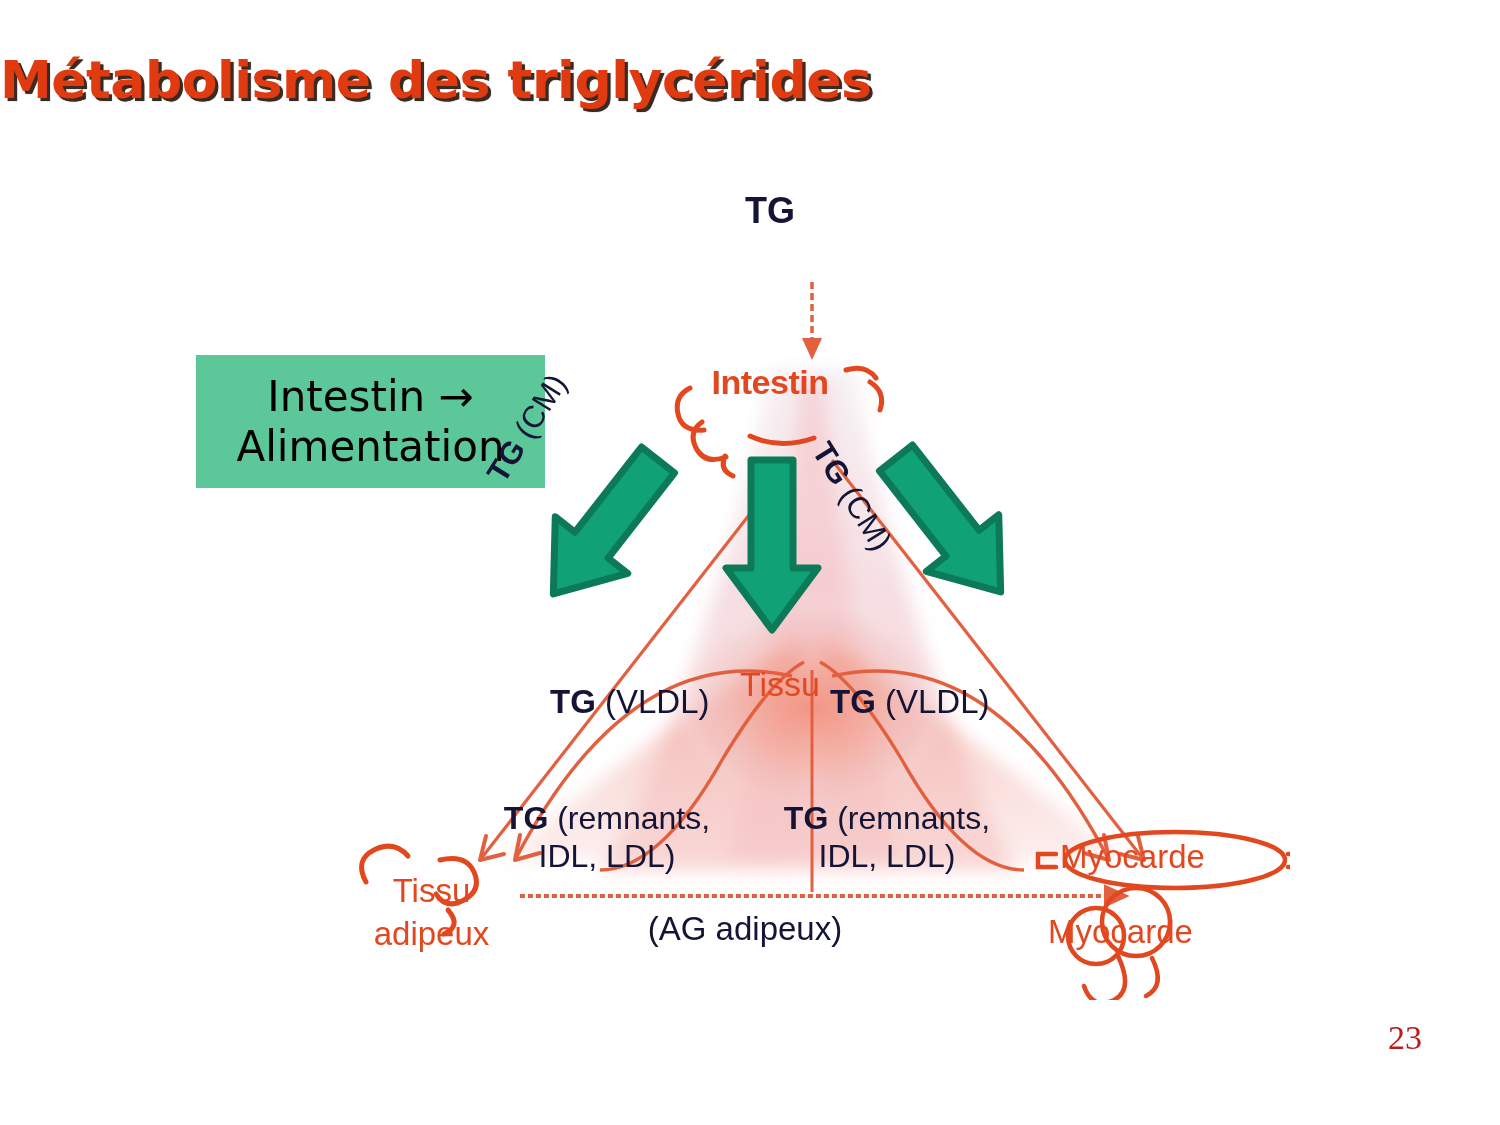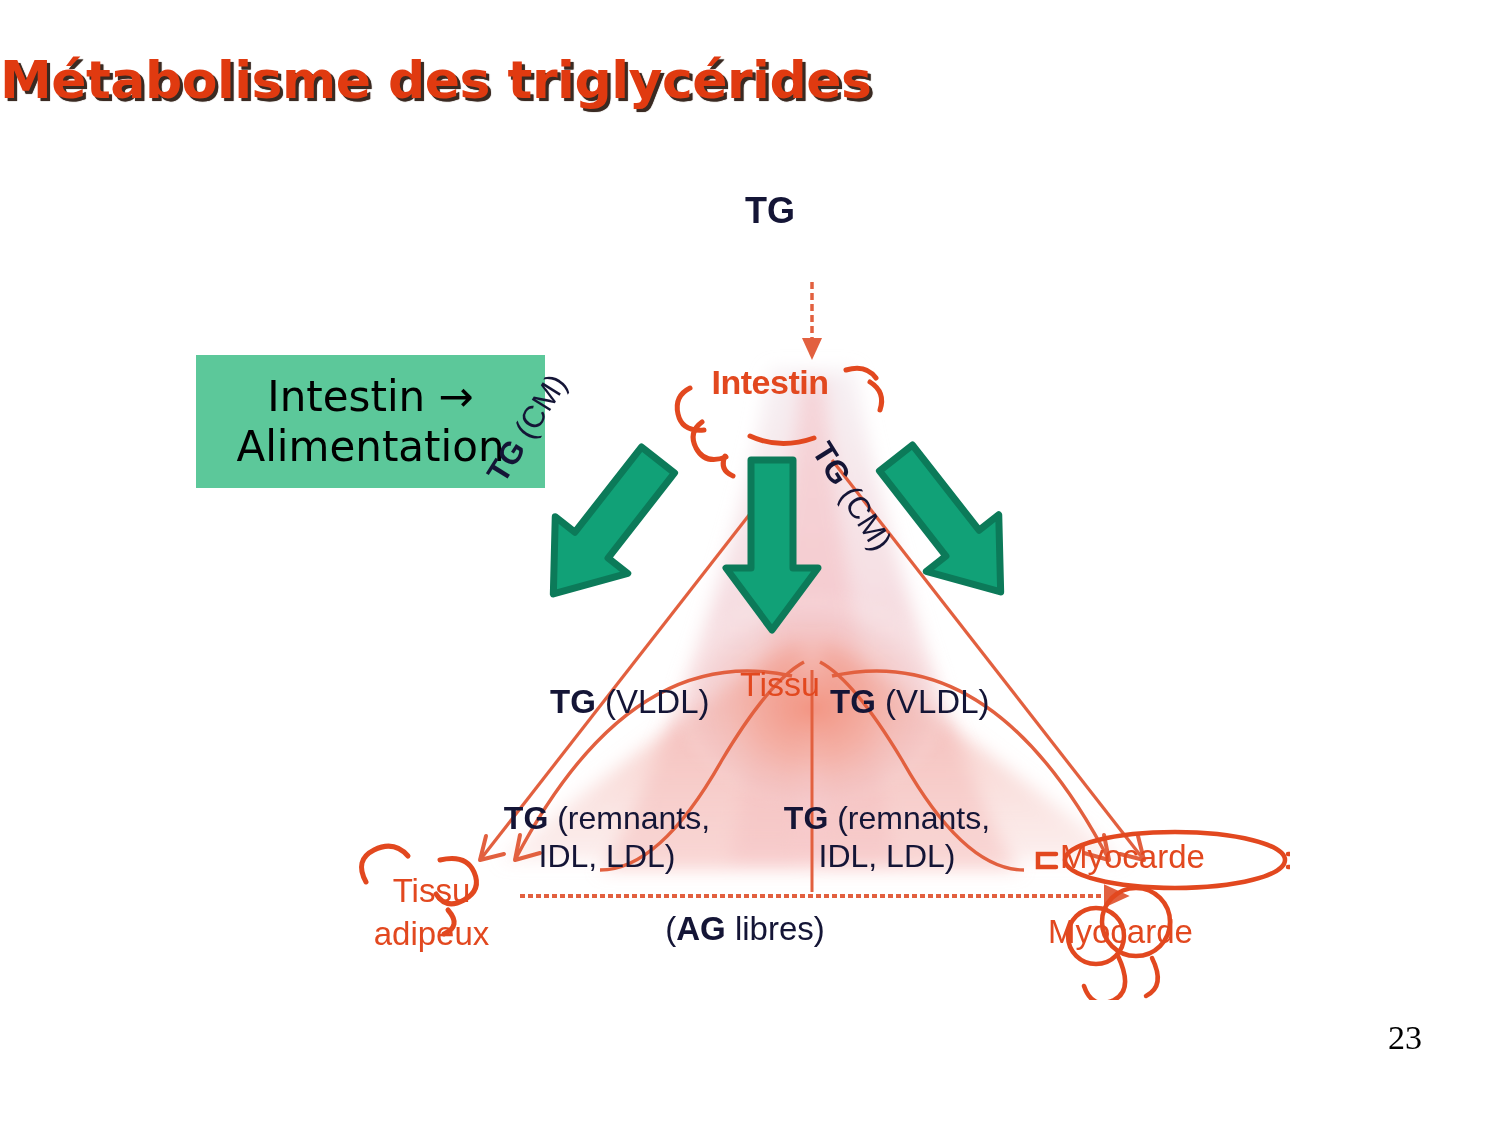--- a/index.html
+++ b/index.html
@@ -163,30 +163,30 @@
     font-size: 33px;
     text-align: center;
   }
 
   #lbl-ag {
     left: 265px; top: 740px;
     width: 300px;
     text-align: center;
     font-size: 33px;
   }
-  #lbl-ag .b { font-weight: bold; margin-top: 36px; }
+  #lbl-ag .b { font-weight: normal; margin-top: 36px; }
 
   
   #page-number {
     position: absolute;
     right: 78px;
     bottom: 68px;
     font-family: "Liberation Serif", serif;
     font-size: 34px;
-    color: #000000;
+    color: #b91c1c;
   }
 </style>
 </head>
 <body>
 
 <div id="slide-title">Métabolisme des triglycérides</div>
 
 <div id="callout-box">
   <div class="callout-line">Intestin →</div>
   <div class="callout-line">Alimentation</div>
@@ -322,16 +322,16 @@
   </div>
 
   <div class="fig-text redink" id="lbl-tissu">
     <div>Tissu</div>
     <div>adipeux</div>
   </div>
 
   <div class="fig-text redink" id="lbl-muscles">Myocarde</div>
   <div class="fig-text redink" id="lbl-myocarde">Myocarde</div>
 
-  <div class="fig-text navy" id="lbl-ag"><span>(</span><span class="b">AG</span><span> libres)</span></div>
+  <div class="fig-text navy" id="lbl-ag"><span>(</span><span class="b">AG</span><span> adipeux)</span></div>
 </div>
 
 <div id="page-number">23</div>
 
 </body></html>

